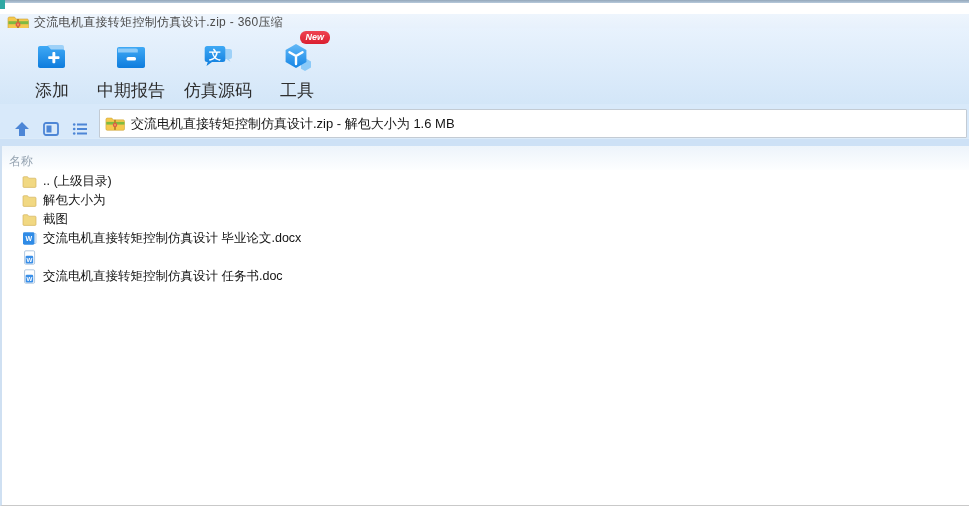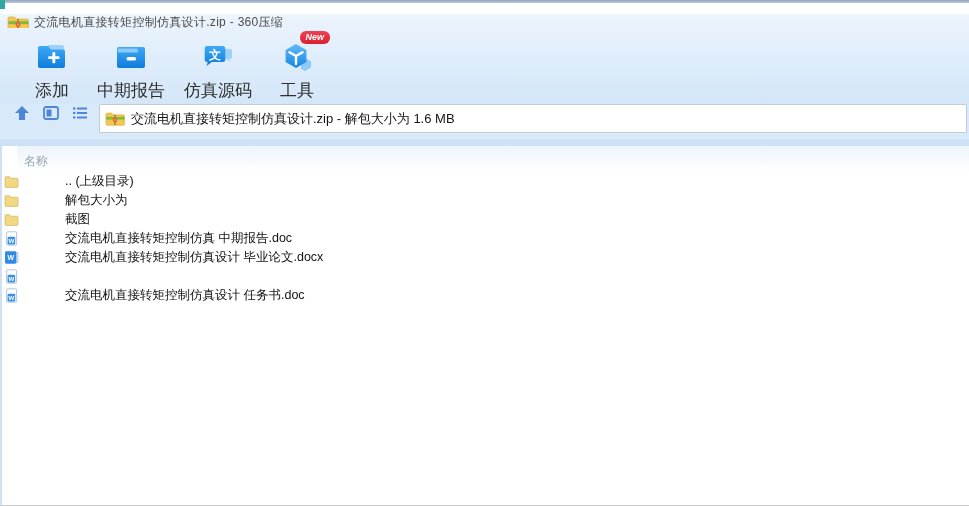--- a/index.html
+++ b/index.html
@@ -34,41 +34,41 @@
   .tb-btn.b4{width:76px}.tb-btn.b5{width:88px}.tb-btn.b6{width:70px}
   .tb-icon { width:34px; height:34px; display:flex; align-items:center; justify-content:center; }
   .tb-label { margin-top:5px; font-size:17px; color:#2e2e2e; white-space:nowrap; }
   .new-badge { position:absolute; top:-7px; right:2px;
     background:linear-gradient(#ef4352,#da1f30); color:#fff;
     font-size:9px; font-weight:bold; font-style:italic;
     padding:1px 6px 2px 5px; border-radius:6px; line-height:10px; }
 
   
   .addressbar { position:absolute; top:104px; left:0; right:0; height:34px;
-    background:#d8e9fa; display:flex; align-items:flex-start; }
+    background:#d8e9fa; display:flex; align-items:flex-end; }
   .nav-icons { display:flex; align-items:center; gap:11px; padding:0 10px 0 13px; }
   .nav-ic { width:18px; height:18px; display:inline-flex; cursor:default; }
   .address-input { flex:1; height:29px; margin-right:2px;
     background:#fff; border:1px solid #c3cbd4; border-radius:1px;
     display:flex; align-items:center; padding-left:5px; }
   .addr-zip-icon { width:20px; height:17px; margin-right:6px; display:inline-flex; }
   .addr-text { font-size:13px; color:#151515; }
 
   
   .sep-band { position:absolute; top:138px; left:0; right:0; height:8px;
     background:#cde1f6; border-top:1px solid #dcebf9; }
   .main { position:absolute; top:146px; left:0; right:0; bottom:0;
     background:#fff; border-left:2px solid #cfe0f2; border-bottom:1px solid #c9c9c9; }
   .col-header { height:24px; background:linear-gradient(#edf4fb,#fdfeff);
-    display:flex; align-items:center; padding:6px 0 0 7px;margin-left:15px; }
+    display:flex; align-items:center; padding:6px 0 0 7px; }
   .col-header span { font-size:12px; color:#96a4b2; }
 
   
   .rows { padding-top:2px; }
-  .row { height:19px; display:flex; align-items:center; padding-left:2px; cursor:default;gap:40px; }
+  .row { height:19px; display:flex; align-items:center; padding-left:20px; cursor:default; }
   .row-icon { width:15px; height:15px; margin-right:6px; display:inline-flex; flex:none; }
   .row-name { font-size:12.5px; color:#121212; white-space:nowrap; }
 </style>
 </head>
 <body>
 
 <svg width="0" height="0" style="position:absolute">
   <defs>
     <linearGradient id="gBlue" x1="0" y1="0" x2="0" y2="1">
       <stop offset="0" stop-color="#3fa9f5"></stop>
@@ -217,58 +217,48 @@
 
       <div class="row">
         <span class="row-icon">
           <svg viewBox="0 0 15 15" width="15" height="15">
               <path d="M1 3.6c0-.5.4-.9.9-.9h3.6l1.2 1.5h6.4c.5 0 .9.4.9.9v7.4c0 .5-.4.9-.9.9H1.9c-.5 0-.9-.4-.9-.9z" fill="#f1d882" stroke="#d4b560" stroke-width=".7"></path>
             </svg>
         </span>
         <span class="row-name">截图</span>
       </div>
 
+
+      <div class="row">
+        <span class="row-icon">
+          <svg viewBox="0 0 15 15" width="15" height="15">
+            <rect x="10.5" y="2.5" width="3.6" height="10" rx=".8" fill="#dcebf9" stroke="#9cb9d8" stroke-width=".6"></rect>
+            <rect x="1" y="1.3" width="11.4" height="12.4" rx="1.4" fill="#2f8be6"></rect>
+            <text x="6.7" y="10.2" text-anchor="middle" font-size="7" font-weight="bold" fill="#fff" font-family="'Liberation Sans',sans-serif">W</text>
+          </svg>
+        </span>
+        <span class="row-name">交流电机直接转矩控制仿真设计 毕业论文.docx</span>
+      </div>
+
       <div class="row">
         <span class="row-icon">
           <svg viewBox="0 0 15 15" width="15" height="15">
             <rect x="2.6" y=".8" width="10" height="13.4" rx="1.2" fill="#fff" stroke="#9cb9d8" stroke-width=".8"></rect>
             <rect x="3.6" y="5.8" width="7.6" height="7.6" rx="1.2" fill="#3a8fe8"></rect>
             <text x="7.4" y="11.6" text-anchor="middle" font-size="6.2" font-weight="bold" fill="#fff" font-family="'Liberation Sans',sans-serif">W</text>
           </svg>
         </span>
-        <span class="row-name">交流电机直接转矩控制仿真 中期报告.doc</span>
-      </div>
-
-      <div class="row">
-        <span class="row-icon">
-          <svg viewBox="0 0 15 15" width="15" height="15">
-            <rect x="10.5" y="2.5" width="3.6" height="10" rx=".8" fill="#dcebf9" stroke="#9cb9d8" stroke-width=".6"></rect>
-            <rect x="1" y="1.3" width="11.4" height="12.4" rx="1.4" fill="#2f8be6"></rect>
-            <text x="6.7" y="10.2" text-anchor="middle" font-size="7" font-weight="bold" fill="#fff" font-family="'Liberation Sans',sans-serif">W</text>
-          </svg>
-        </span>
-        <span class="row-name">交流电机直接转矩控制仿真设计 毕业论文.docx</span>
       </div>
 
       <div class="row">
         <span class="row-icon">
           <svg viewBox="0 0 15 15" width="15" height="15">
             <rect x="2.6" y=".8" width="10" height="13.4" rx="1.2" fill="#fff" stroke="#9cb9d8" stroke-width=".8"></rect>
             <rect x="3.6" y="5.8" width="7.6" height="7.6" rx="1.2" fill="#3a8fe8"></rect>
             <text x="7.4" y="11.6" text-anchor="middle" font-size="6.2" font-weight="bold" fill="#fff" font-family="'Liberation Sans',sans-serif">W</text>
           </svg>
         </span>
-      </div>
-
-      <div class="row">
-        <span class="row-icon">
-          <svg viewBox="0 0 15 15" width="15" height="15">
-            <rect x="2.6" y=".8" width="10" height="13.4" rx="1.2" fill="#fff" stroke="#9cb9d8" stroke-width=".8"></rect>
-            <rect x="3.6" y="5.8" width="7.6" height="7.6" rx="1.2" fill="#3a8fe8"></rect>
-            <text x="7.4" y="11.6" text-anchor="middle" font-size="6.2" font-weight="bold" fill="#fff" font-family="'Liberation Sans',sans-serif">W</text>
-          </svg>
-        </span>
         <span class="row-name">交流电机直接转矩控制仿真设计 任务书.doc</span>
       </div>
 
     </div>
   </div>
 </div>
 
 </body></html>

